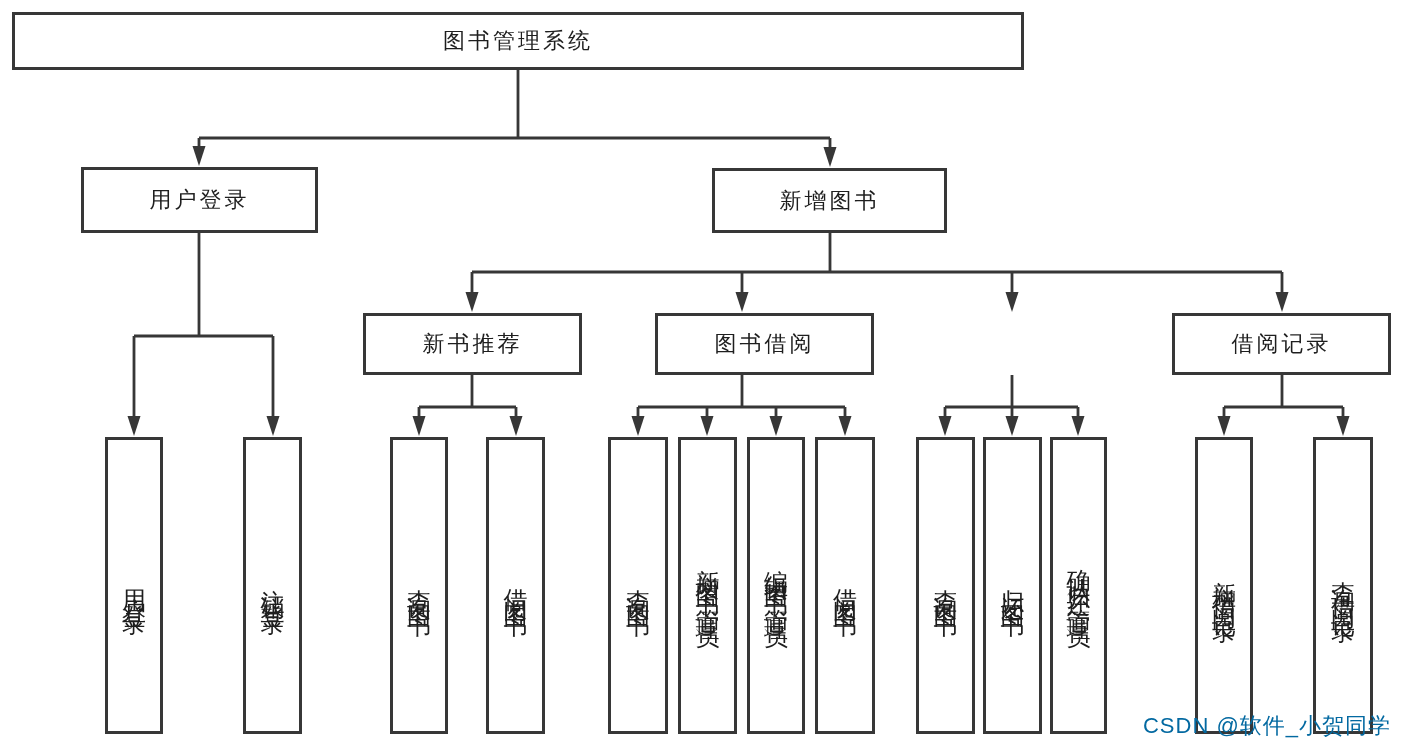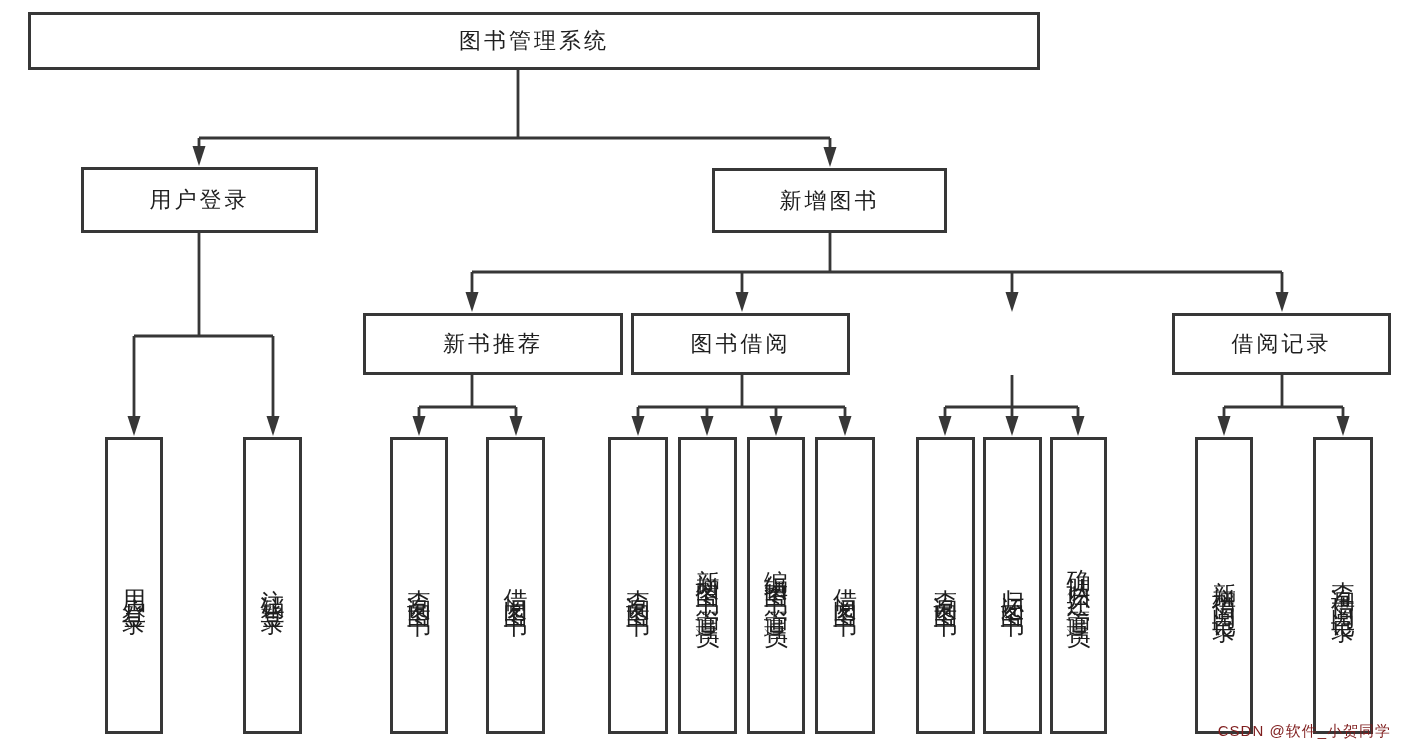--- a/index.html
+++ b/index.html
@@ -42,23 +42,23 @@
     text-orientation: mixed;
     font-size: 24px;
     letter-spacing: 8px;
     white-space: normal;
     line-height: 1;
   }
   .watermark {
     position: absolute;
     right: 14px;
     bottom: 6px;
-    font-size: 15px;
+    font-size: 22px;
     letter-spacing: 1px;
-    color: #7f1d1d;
+    color: #0369a1;
     z-index: 3;
   }
 </style>
 </head>
 <body>
 
 <div class="canvas">
 
   <svg class="connectors" viewBox="0 0 1405 747" xmlns="http://www.w3.org/2000/svg">
     <g stroke="#373737" stroke-width="2.8" fill="none">
@@ -93,27 +93,27 @@
       <polygon points="769.5,416 782.5,416 776,436"></polygon>
       <polygon points="838.5,416 851.5,416 845,436"></polygon>
       <polygon points="938.5,416 951.5,416 945,436"></polygon>
       <polygon points="1005.5,416 1018.5,416 1012,436"></polygon>
       <polygon points="1071.5,416 1084.5,416 1078,436"></polygon>
       <polygon points="1217.5,416 1230.5,416 1224,436"></polygon>
       <polygon points="1336.5,416 1349.5,416 1343,436"></polygon>
     </g>
   </svg>
 
-  <div class="box" style="left:28px; top:12px; width:1012px; height:58px;">图书管理系统</div>
+  <div class="box" style="left:12px; top:12px; width:1012px; height:58px;">图书管理系统</div>
 
   <div class="box" style="left:81px; top:167px; width:237px; height:66px;">用户登录</div>
   <div class="box" style="left:712px; top:168px; width:235px; height:65px;">新增图书</div>
 
-  <div class="box" style="left:363px; top:313px; width:260px; height:62px;">新书推荐</div>
-  <div class="box" style="left:631px; top:313px; width:219px; height:62px;">图书借阅</div>
+  <div class="box" style="left:363px; top:313px; width:219px; height:62px;">新书推荐</div>
+  <div class="box" style="left:655px; top:313px; width:219px; height:62px;">图书借阅</div>
   <div class="box" style="left:1172px; top:313px; width:219px; height:62px;">借阅记录</div>
 
   <div class="box leaf" style="left:105px; top:437px; width:58px; height:297px;">用户登录</div>
   <div class="box leaf" style="left:243px; top:437px; width:59px; height:297px;">注销登录</div>
 
   <div class="box leaf" style="left:390px; top:437px; width:58px; height:297px;">查询图书</div>
   <div class="box leaf" style="left:486px; top:437px; width:59px; height:297px;">借阅图书</div>
 
   <div class="box leaf" style="left:608px; top:437px; width:60px; height:297px;">查询图书</div>
   <div class="box leaf" style="left:678px; top:437px; width:59px; height:297px;">新增图书（管理员）</div>

